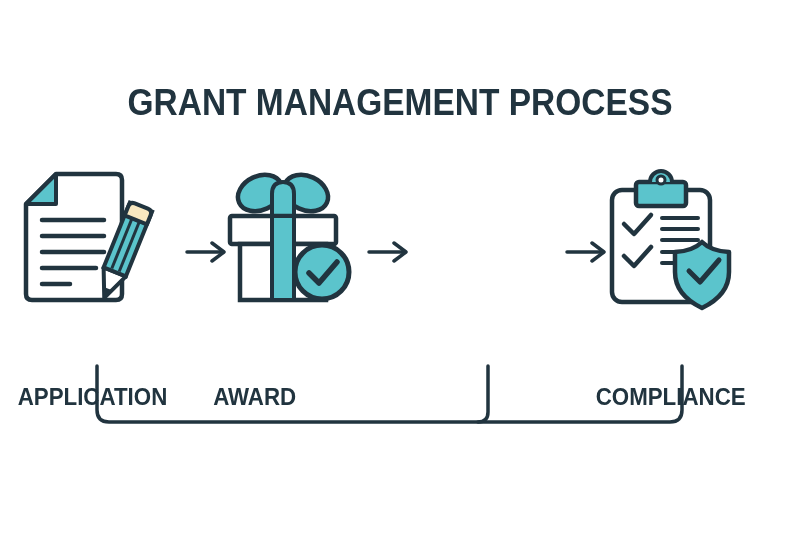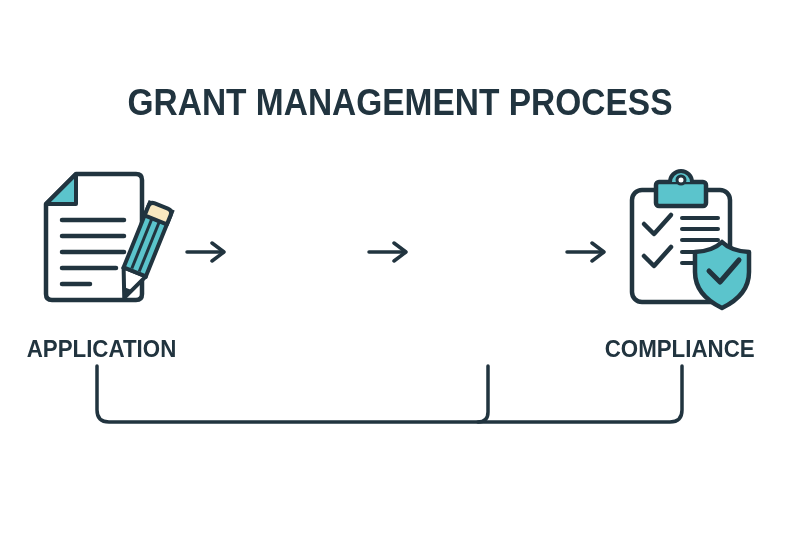--- a/index.html
+++ b/index.html
@@ -10,21 +10,21 @@
   }
   html,body{margin:0;padding:0;}
   body{width:800px;height:533px;background:var(--background);font-family:"Liberation Sans",sans-serif;overflow:hidden;}
   .canvas{position:relative;width:800px;height:533px;background:var(--background);}
   .title{
     position:absolute;top:82px;left:0;width:800px;text-align:center;
     font-size:36px;font-weight:bold;color:var(--outline-dark);
     letter-spacing:0px;transform:scaleX(.93);transform-origin:center;
     white-space:nowrap;
   }
-  .step{position:absolute;width:170px;top:168px;display:flex;flex-direction:column;align-items:flex-end;}
+  .step{position:absolute;width:170px;top:168px;display:flex;flex-direction:column;align-items:flex-start;gap:48px;}
   .step .icon-wrap{width:150px;height:145px;}
   .step .label{
     margin-top:22px;font-size:24px;font-weight:bold;color:var(--outline-dark);
     transform:scaleX(.93);transform-origin:center;white-space:nowrap;
   }
   .s1{left:12px}.s2{left:210px}.s3{left:403px}.s4{left:590px}
   .arrow{position:absolute;top:240px;width:46px;height:24px;}
   .a1{left:184px}.a2{left:366px}.a3{left:564px}
   .connector{position:absolute;left:0;top:358px;width:800px;height:80px;}
   
@@ -69,20 +69,35 @@
 
   <div class="arrow a1">
     <svg width="46" height="24" viewBox="0 0 46 24">
       <g class="fn st" stroke-width="3.5" stroke-linecap="round" stroke-linejoin="round">
         <line x1="3" y1="12" x2="38" y2="12"></line>
         <path d="M28 3 L40 12 L28 21"></path>
       </g>
     </svg>
   </div>
 
+  <div class="step s2">
+    <div class="icon-wrap">
+      <svg width="150" height="145" viewBox="0 0 150 145">
+        <ellipse class="ft st" stroke-width="4.5" cx="50" cy="25" rx="23" ry="17" transform="rotate(-25 50 25)"></ellipse>
+        <ellipse class="ft st" stroke-width="4.5" cx="96" cy="25" rx="23" ry="17" transform="rotate(25 96 25)"></ellipse>
+        <path class="ft st" stroke-width="4" stroke-linejoin="round" d="M62 52 L62 26 Q62 14 73 14 Q84 14 84 26 L84 52 Z"></path>
+        <rect class="fw st" stroke-width="4.5" x="20" y="48" width="106" height="28" rx="2"></rect>
+        <rect class="fw st" stroke-width="4.5" x="30" y="76" width="86" height="56"></rect>
+        <rect class="ft st" stroke-width="4" x="62" y="48" width="22" height="84"></rect>
+        <circle class="ft st" stroke-width="5" cx="112" cy="104" r="27"></circle>
+        <path class="fn st" stroke-width="5.5" stroke-linecap="round" stroke-linejoin="round" d="M99 105 L109 115 L127 94"></path>
+      </svg>
+    </div>
+    <div class="label">AWARD</div>
+  </div>
 
   <div class="arrow a2">
     <svg width="46" height="24" viewBox="0 0 46 24">
       <g class="fn st" stroke-width="3.5" stroke-linecap="round" stroke-linejoin="round">
         <line x1="3" y1="12" x2="38" y2="12"></line>
         <path d="M28 3 L40 12 L28 21"></path>
       </g>
     </svg>
   </div>
 

